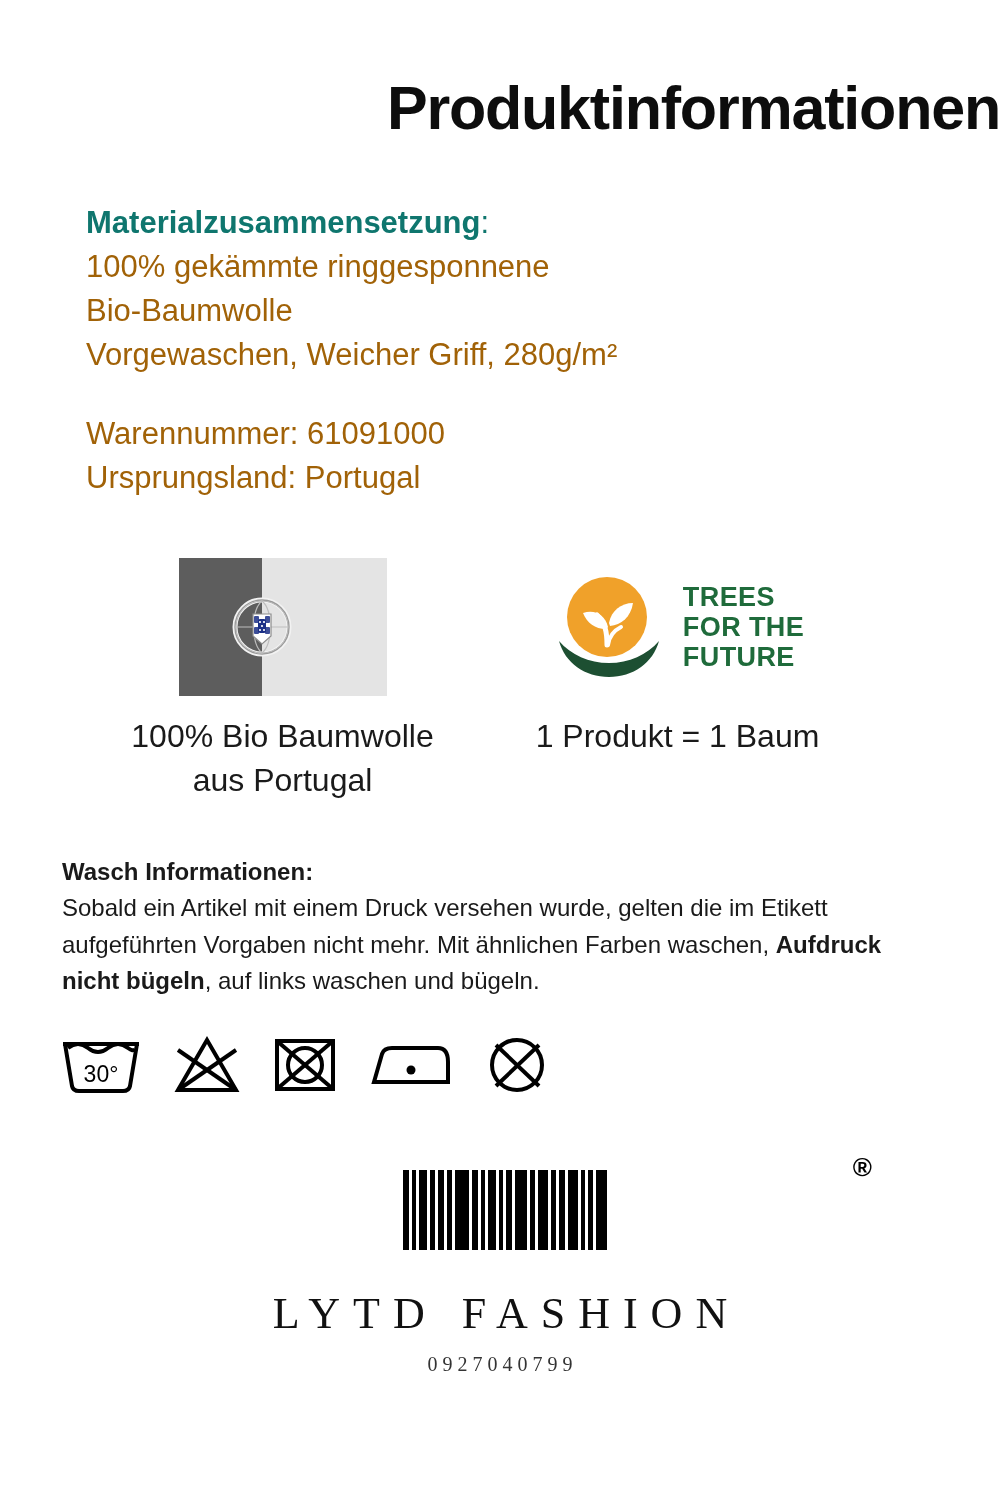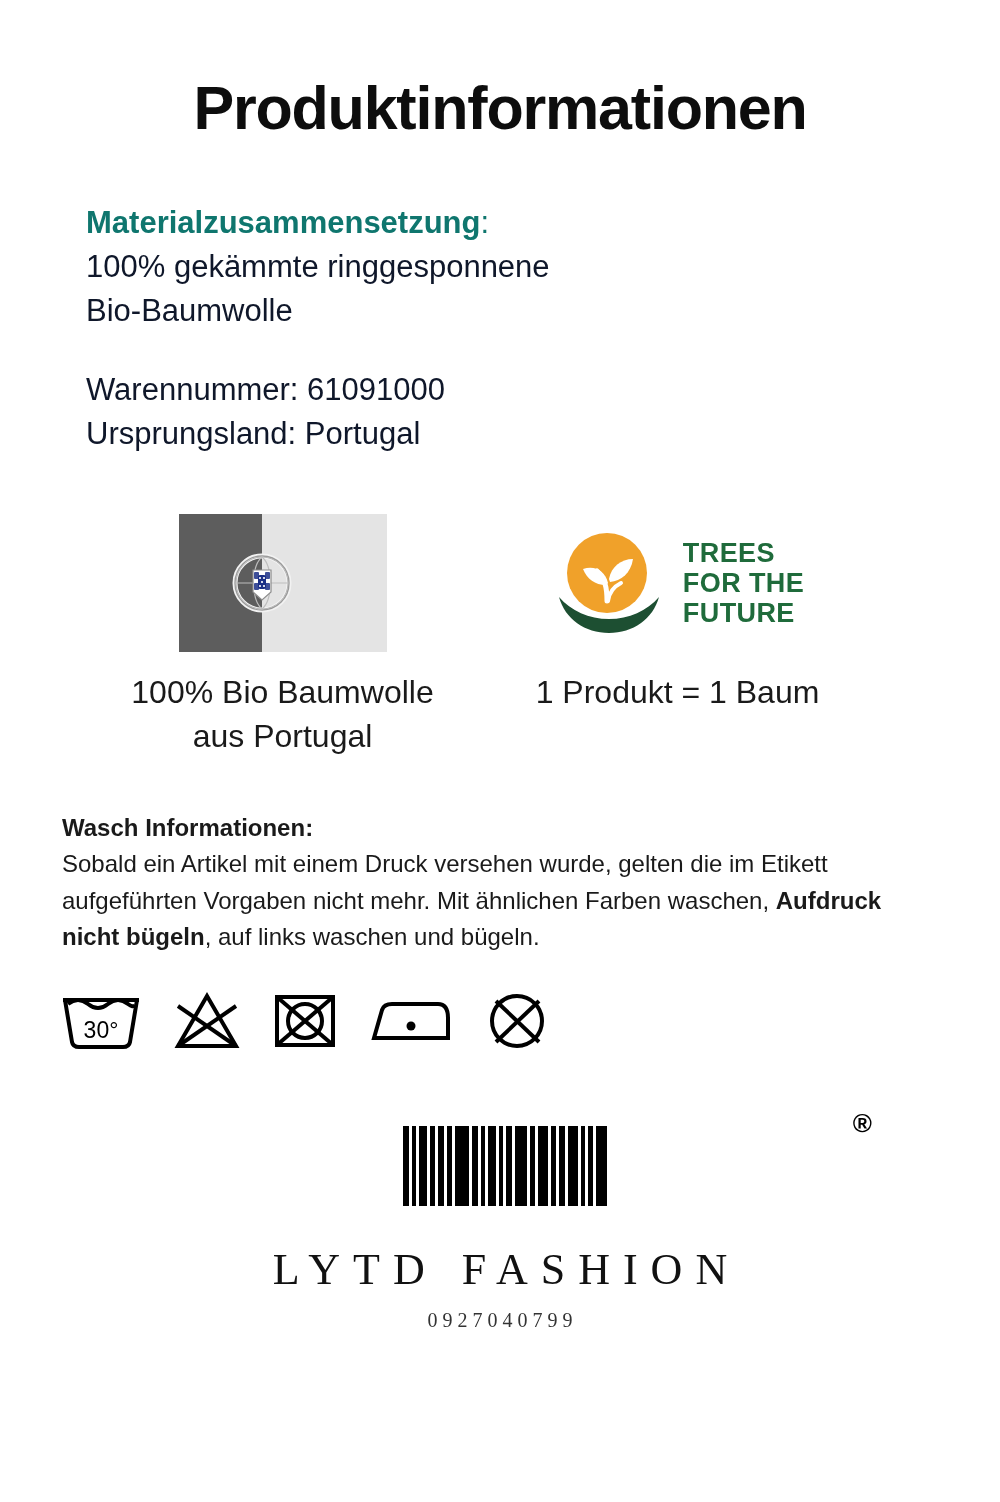--- a/index.html
+++ b/index.html
@@ -15,21 +15,21 @@
   }
   .page {
     width: 1000px;
     height: 1502px;
     position: relative;
     padding: 0;
   }
 
   
   .title {
-    text-align: center;
+    text-align: right;
     font-weight: bold;
     font-size: 61px;
     letter-spacing: -1.2px;
     color: #0d0d0d;
     margin: 0;
     padding-top: 78px;
     line-height: 1.0;
   }
 
   
@@ -41,21 +41,21 @@
   .mat-head {
     font-size: 31px;
     line-height: 1.42;
     color: #0f766e;
     margin: 0;
   }
   .mat-head b { font-weight: bold; }
   .mat-line {
     font-size: 31px;
     line-height: 1.42;
-    color: #0f172a;
+    color: #a16207;
     margin: 0;
     font-weight: normal;
   }
   .gap-line { height: 35px; }
 
   
   .badges {
     margin-top: 58px;
     display: flex;
     justify-content: flex-start;
@@ -190,20 +190,21 @@
 <body>
 
 <div class="page">
 
   <h1 class="title">Produktinformationen</h1>
 
   <div class="material-block">
     <p class="mat-head"><b>Materialzusammensetzung</b><span>:</span></p>
     <p class="mat-line">100% gekämmte ringgesponnene</p>
     <p class="mat-line">Bio-Baumwolle</p>
+    <p class="mat-line">Vorgewaschen, Weicher Griff, 280g/m²</p>
     <div class="gap-line"></div>
     <p class="mat-line">Warennummer: 61091000</p>
     <p class="mat-line">Ursprungsland: Portugal</p>
   </div>
 
   <div class="badges">
 
     <div class="badge">
       <div class="flag-wrap">
         <div class="flag">

